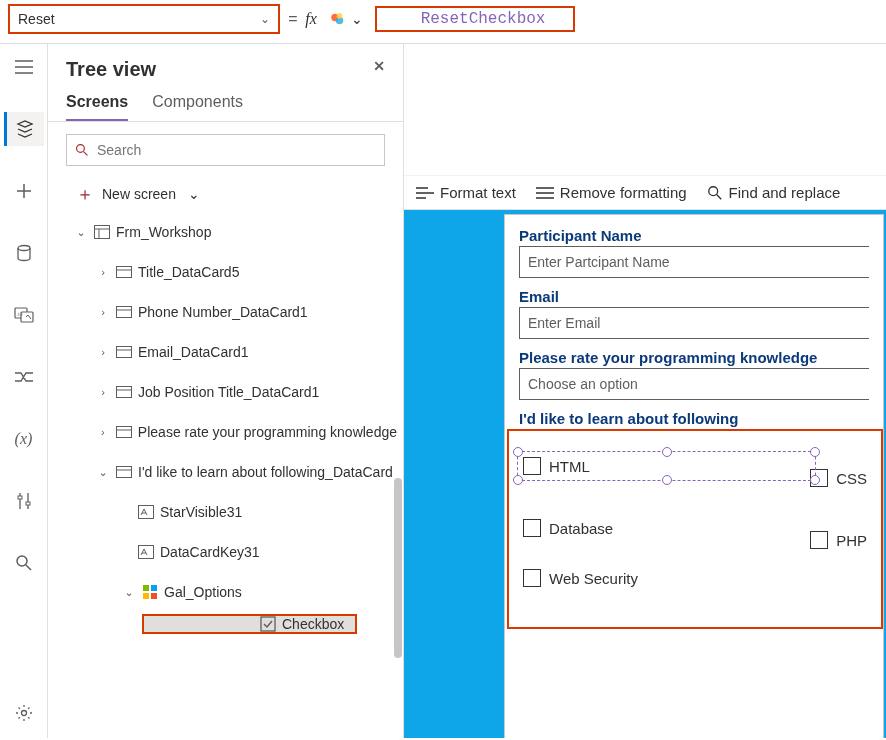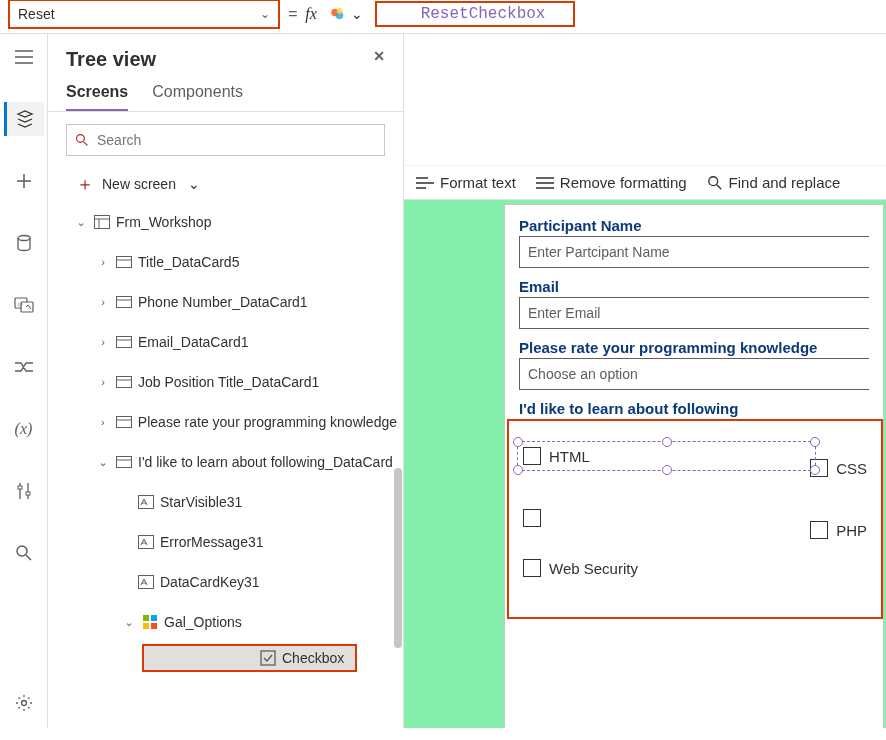--- a/index.html
+++ b/index.html
@@ -1,19 +1,19 @@
 <!DOCTYPE html>
 <html><head>
 <meta charset="utf-8">
 <style>
 * { box-sizing: border-box; margin: 0; padding: 0; }
 body { font-family: "Segoe UI", Arial, sans-serif; font-size: 14px; color: #323130; background: #fff; width: 886px; height: 740px; overflow: hidden; }
 
 
-.formula-bar { display: flex; align-items: center; height: 34px; border-bottom: 1px solid #ddd; padding: 4px 8px 10px; gap: 8px; }
+.formula-bar { display: flex; align-items: center; height: 44px; border-bottom: 1px solid #ddd; padding: 4px 8px 10px; gap: 8px; }
 .prop-dropdown { width: 272px; height: 30px; border: 2px solid #d83b01; display: flex; align-items: center; justify-content: space-between; padding: 0 8px; background: #fff; }
 .prop-dropdown .chev { font-size: 12px; color: #605e5c; }
 .eq { font-style: italic; font-size: 16px; color: #605e5c; }
 .fx { display: flex; align-items: center; gap: 12px; }
 .fx-label { font-family: "Segoe UI", serif; font-style: italic; font-size: 16px; }
 .logo-dd { display: flex; align-items: center; gap: 4px; }
 .logo { width: 18px; height: 18px; }
 .fx-value-box { border: 2px solid #d83b01; padding: 2px 28px 2px 8px; }
 .fx-value { color: #8764b8; font-family: Liberation Mono, monospace; font-size: 16px; padding-left: 36px; }
 
@@ -46,21 +46,21 @@
 .redbox { border: 2px solid #d83b01; }
 .scroll-thumb { position: absolute; right: 1px; top: 266px; width: 8px; height: 180px; background: #c8c6c4; border-radius: 4px; }
 
 
 .canvas-col { flex: 1; display: flex; flex-direction: column; background: #f3f2f1; overflow: hidden; }
 .formula-editor { background: #fff; height: 166px; border-bottom: 1px solid #e1dfdd; display: flex; flex-direction: column; text-align: center; }
 .formula-editor .spacer { flex: 1; }
 .formula-toolbar { display: flex; align-items: center; gap: 20px; padding: 8px 12px; border-top: 1px solid #f3f2f1; color: #323130; }
 .ft-item { display: flex; align-items: center; gap: 6px; cursor: pointer; font-size: 15px; }
 
-.canvas { flex: 1; background: #86efac; padding: 4px 0 0 0; position: relative; overflow: hidden; }
+.canvas { flex: 1; background: #0ea5e9; padding: 4px 0 0 0; position: relative; overflow: hidden; }
 .form-card { background: #fff; margin-left: 100px; width: 380px; padding: 8px 0 200px; border: 1px solid #c8c6c4; }
 .field { margin: 4px 14px 10px; }
 .field-label { color: #0b3a7a; font-weight: 600; font-size: 15px; margin-bottom: 2px; }
 .field-input { width: 100%; height: 32px; border: 1px solid #605e5c; border-right: none; padding: 0 8px; color: #605e5c; display: flex; align-items: center; font-size: 14px; }
 .checkbox-section { margin: 4px 0 0; }
 .checkbox-grid-wrap { border: 2px solid #d83b01; margin-left: 2px; padding: 6px 0 20px; position: relative; }
 .cb-row { display: flex; align-items: center; gap: 8px; margin: 8px 14px 20px; font-size: 15px; }
 .cb-box { width: 18px; height: 18px; border: 1.5px solid #333; background: #fff; flex-shrink: 0; }
 .cb-label { flex: 1; }
 .cb-right { display: flex; align-items: center; gap: 8px; margin-left: auto; margin-top: 24px; }
@@ -263,44 +263,35 @@
           </span>
         <span>StarVisible31</span>
       </div>
       <div class="tree-item" style="padding-left:90px;">
         <span class="node-icon">
             <svg width="16" height="14" viewBox="0 0 16 14">
               <rect x="0.5" y="0.5" width="15" height="13" fill="none" stroke="#605e5c"></rect>
               <path d="M3 10l3-6 3 6M4 8h4" stroke="#605e5c" fill="none"></path>
             </svg>
           </span>
-        <span>ErrorMessage31</span>
-      </div>
-      <div class="tree-item" style="padding-left:90px;">
-        <span class="node-icon">
-            <svg width="16" height="14" viewBox="0 0 16 14">
-              <rect x="0.5" y="0.5" width="15" height="13" fill="none" stroke="#605e5c"></rect>
-              <path d="M3 10l3-6 3 6M4 8h4" stroke="#605e5c" fill="none"></path>
-            </svg>
-          </span>
         <span>DataCardKey31</span>
       </div>
       <div class="tree-item" style="padding-left:74px;">
         <span class="chev-icon">⌄</span>
         <span class="node-icon">
             <svg width="16" height="16" viewBox="0 0 16 16">
               <rect x="1" y="1" width="6" height="6" fill="#7fba00"></rect>
               <rect x="9" y="1" width="6" height="6" fill="#00a4ef"></rect>
               <rect x="1" y="9" width="6" height="6" fill="#ffb900"></rect>
               <rect x="9" y="9" width="6" height="6" fill="#f25022"></rect>
             </svg>
           </span>
         <span>Gal_Options</span>
       </div>
-      <div class="tree-item selected redbox" style="padding-left:116px; margin:2px 46px 2px 94px; height:28px;">
+      <div class="tree-item selected redbox" style="padding-left:116px; margin:2px 46px 2px 94px; height:20px;">
         <span class="node-icon">
             <svg width="16" height="16" viewBox="0 0 16 16">
               <rect x="1" y="1" width="14" height="14" fill="none" stroke="#605e5c" stroke-width="1.3"></rect>
               <path d="M4 8l3 3 5-6" fill="none" stroke="#605e5c" stroke-width="1.5"></path>
             </svg>
           </span>
         <span>Checkbox</span>
       </div>
     </div>
   </div>
@@ -369,20 +360,21 @@
                 </div>
               </div>
               <div class="cb-right">
                 <span class="cb-box"></span>
                 <span>CSS</span>
               </div>
             </div>
 
             <div class="cb-row">
               <span class="cb-box"></span>
+              <span class="cb-label">Database</span>
               <div class="cb-right">
                 <span class="cb-box"></span>
                 <span>PHP</span>
               </div>
             </div>
 
             <div class="cb-row">
               <span class="cb-box"></span>
               <span class="cb-label">Web Security</span>
             </div>

